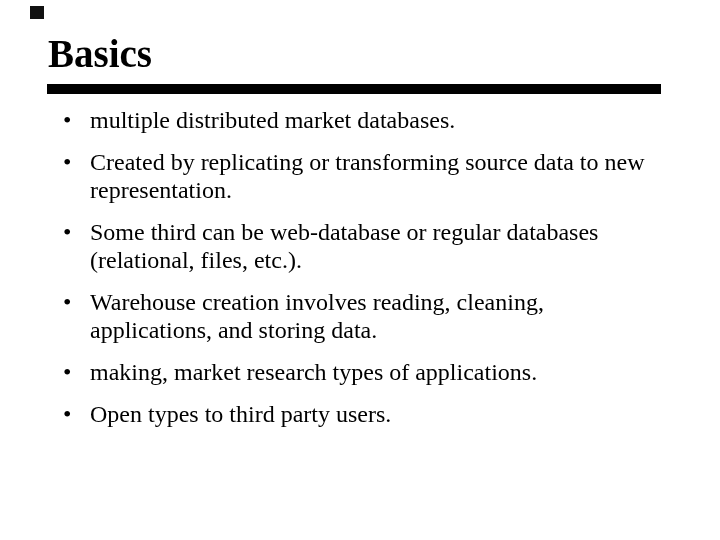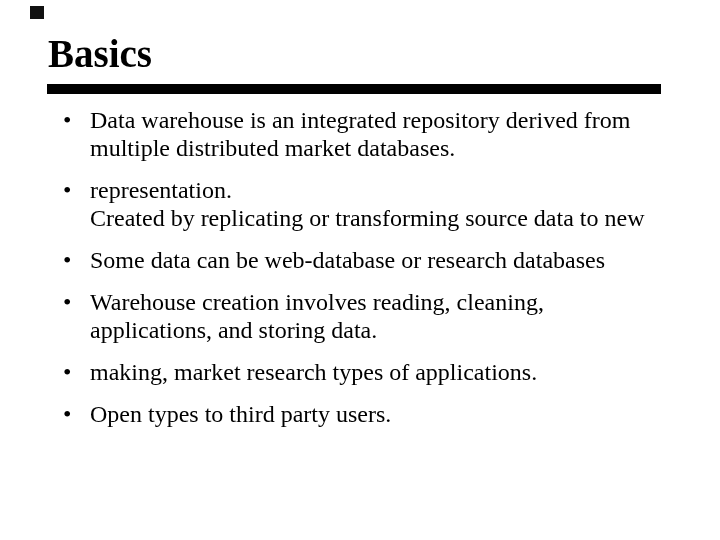--- a/index.html
+++ b/index.html
@@ -80,33 +80,33 @@
   <div class="corner-square"></div>
 
   <h1 class="slide-title">Basics</h1>
 
   <div class="title-rule"></div>
 
   <ul class="bullet-list">
 
     <li class="bullet-item">
       <span class="bullet-marker">•</span>
-      <div class="bullet-line">Data warehouse is an integrated repository derived from</div>
       <div class="bullet-line">multiple distributed market databases.</div>
     </li>
 
     <li class="bullet-item">
       <span class="bullet-marker">•</span>
+      <div class="bullet-line">Created by replicating or transforming source data to new</div>
       <div class="bullet-line">representation.</div>
-      <div class="bullet-line">Created by replicating or transforming source data to new</div>
     </li>
 
     <li class="bullet-item">
       <span class="bullet-marker">•</span>
-      <div class="bullet-line">Some data can be web-database or research databases</div>
+      <div class="bullet-line">Some third can be web-database or regular databases</div>
+      <div class="bullet-line">(relational, files, etc.).</div>
     </li>
 
     <li class="bullet-item">
       <span class="bullet-marker">•</span>
       <div class="bullet-line">Warehouse creation involves reading, cleaning,</div>
       <div class="bullet-line">applications, and storing data.</div>
     </li>
 
     <li class="bullet-item">
       <span class="bullet-marker">•</span>

